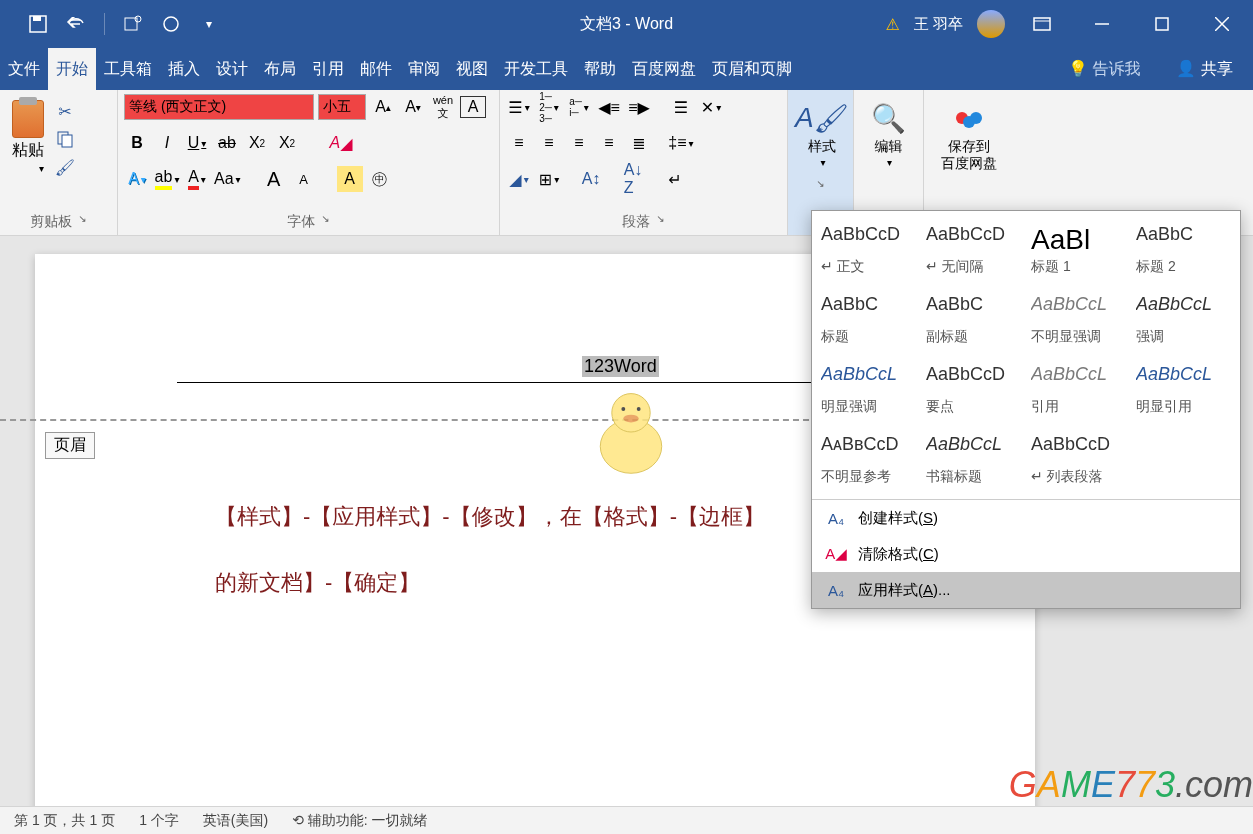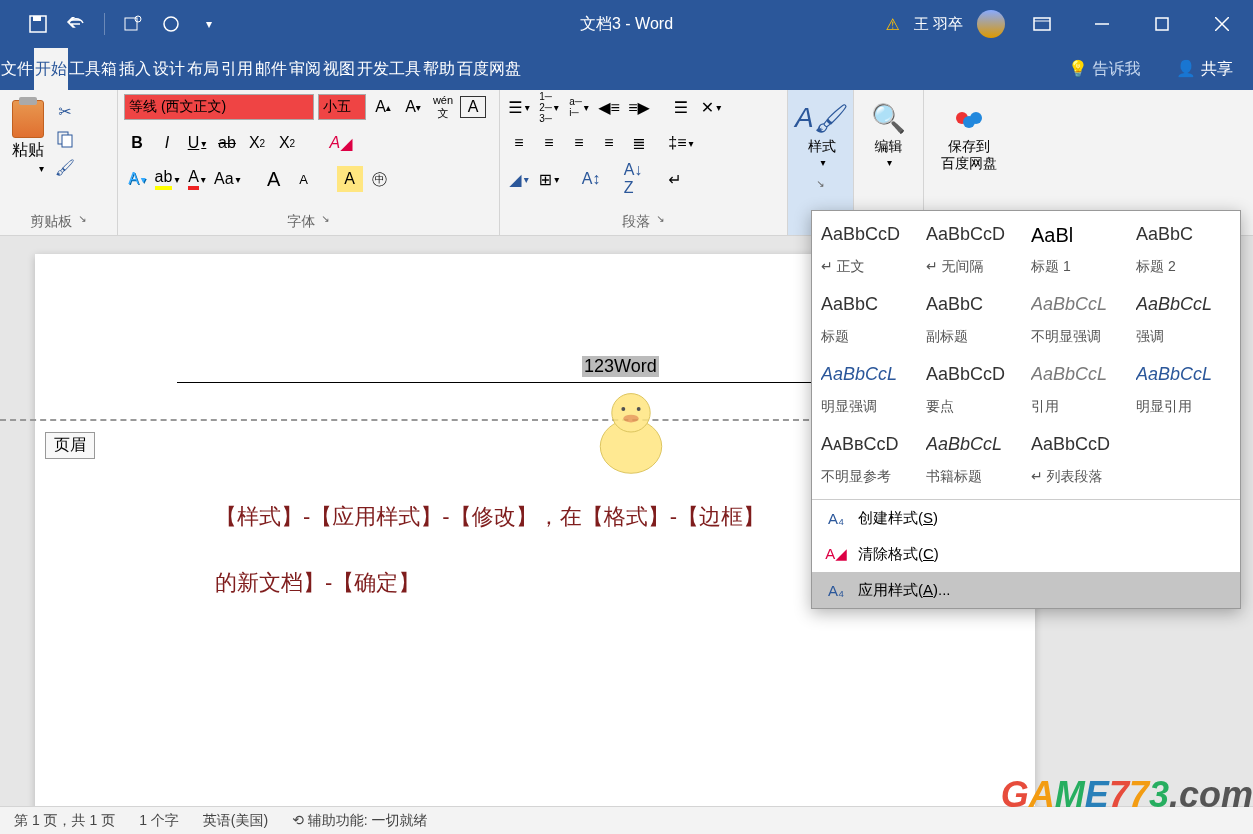--- a/index.html
+++ b/index.html
@@ -7,21 +7,21 @@
 .titlebar{height:48px;background:#2b579a;display:flex;align-items:center;color:#fff;position:relative}
 .qa{display:flex;align-items:center;gap:18px;padding-left:28px}
 .qa-icon{width:20px;height:20px;display:flex;align-items:center;justify-content:center;cursor:pointer}
 .qa-sep{width:1px;height:22px;background:rgba(255,255,255,0.3)}
 .title-center{position:absolute;left:50%;transform:translateX(-50%);font-size:16px}
 .title-right{margin-left:auto;display:flex;align-items:center;gap:14px;padding-right:8px}
 .user-name{font-size:15px}
 .avatar{width:28px;height:28px;border-radius:50%;background:linear-gradient(#8af,#d90)}
 .winbtn{width:46px;height:48px;display:flex;align-items:center;justify-content:center;cursor:pointer}
 .tabs{height:42px;background:#2b579a;display:flex;align-items:center;color:#fff}
-.tab{padding:0 1px;height:42px;display:flex;align-items:center;font-size:16px;cursor:pointer}
+.tab{padding:0 8px;height:42px;display:flex;align-items:center;font-size:16px;cursor:pointer}
 .tab.active{background:#f3f3f3;color:#2b579a}
 .tab-spacer{flex:1}
 .tellme{display:flex;align-items:center;gap:8px;padding:0 16px;color:#c5d6ee;cursor:pointer}
 .share{display:flex;align-items:center;gap:6px;padding:0 20px;cursor:pointer}
 .ribbon{height:146px;background:#f3f3f3;border-bottom:1px solid #d4d4d4;display:flex}
 .rgroup{border-right:1px solid #d4d4d4;display:flex;flex-direction:column;padding:4px 6px 0}
 .rgroup-body{flex:1;display:flex;align-items:flex-start;gap:4px}
 .rgroup-label{text-align:center;font-size:14px;color:#666;padding:4px 0;display:flex;justify-content:center;gap:6px}
 .dialog-launcher{font-size:10px;color:#666;cursor:pointer}
 .paste-btn{display:flex;flex-direction:column;align-items:flex-end;gap:2px;padding:6px;cursor:pointer}
@@ -51,34 +51,34 @@
 .header-dash{position:absolute;left:-35px;top:165px;width:1070px;height:0;border-top:2px dashed #999}
 .header-tag{position:absolute;left:10px;top:178px;border:1px solid #999;padding:2px 8px;font-size:16px;background:#f8f8f8}
 .body-text{position:absolute;left:180px;font-size:22px;color:#7f1d1d}
 .bt1{top:248px}
 .bt2{top:314px}
 .styles-panel{position:absolute;right:12px;top:210px;width:430px;background:#fff;border:1px solid #999;box-shadow:0 4px 16px rgba(0,0,0,0.3);z-index:100}
 .styles-grid{display:grid;grid-template-columns:repeat(4,1fr);gap:0;padding:4px}
 .style-item{border:1px solid transparent;padding:8px 4px;text-align:left;cursor:pointer}
 .style-preview{font-size:18px;color:#333;height:28px;overflow:hidden;white-space:nowrap}
 .style-name{font-size:14px;color:#555;margin-top:6px}
-.sp-huge{font-size:20px;color:#000}
+.sp-huge{font-size:28px;color:#000}
 .sp-blue{color:#2b579a}
 .sp-gray{color:#7a7a7a;font-style:italic}
 .sp-italic{font-style:italic}
 .sp-sc{font-variant:small-caps}
 .sp-line{text-decoration:overline}
 .styles-menu{border-top:1px solid #ccc}
 .sm-item{display:flex;align-items:center;gap:12px;padding:8px 14px;cursor:pointer;font-size:15px}
 .sm-item.hl{background:#c5c5c5}
 .sm-icon{width:20px;height:20px;display:flex;align-items:center;justify-content:center;color:#2b579a}
 .sm-key{text-decoration:underline}
 .statusbar{position:absolute;bottom:0;left:0;right:0;height:28px;background:#f3f3f3;border-top:1px solid #d4d4d4;display:flex;align-items:center;font-size:14px;color:#444;gap:24px;padding:0 14px}
 .sb-item{cursor:pointer}
-.watermark{position:absolute;right:0;bottom:18px;font-size:36px;font-weight:bold;font-style:italic}
+.watermark{position:absolute;right:0;bottom:28px;font-size:36px;font-weight:normal;font-style:italic}
 .wm1{color:#e74c3c}.wm2{color:#f39c12}.wm3{color:#27ae60}.wm4{color:#2980b9}.wm5{color:#555}
 .dd-arrow{font-size:10px;margin-left:2px}
 .duck{position:absolute;left:548px;top:130px;width:96px;height:96px;opacity:0.85}
 </style>
 </head>
 <body>
 
 <div class="titlebar">
   <div class="qa">
     <span class="qa-icon">
@@ -144,20 +144,21 @@
     <span class="tab">插入</span>
     <span class="tab">设计</span>
     <span class="tab">布局</span>
     <span class="tab">引用</span>
     <span class="tab">邮件</span>
     <span class="tab">审阅</span>
     <span class="tab">视图</span>
     <span class="tab">开发工具</span>
     <span class="tab">帮助</span>
     <span class="tab">百度网盘</span>
+    <span class="tab">页眉和页脚</span>
     <span class="tab-spacer"></span>
     <span class="tellme">💡 告诉我</span>
     <span class="share">👤 共享</span>
   </div>
 
 <div class="ribbon">
   <div class="rgroup" style="width:118px">
     <div class="rgroup-body">
       <div class="paste-btn">
         <div class="paste-icon"></div>

